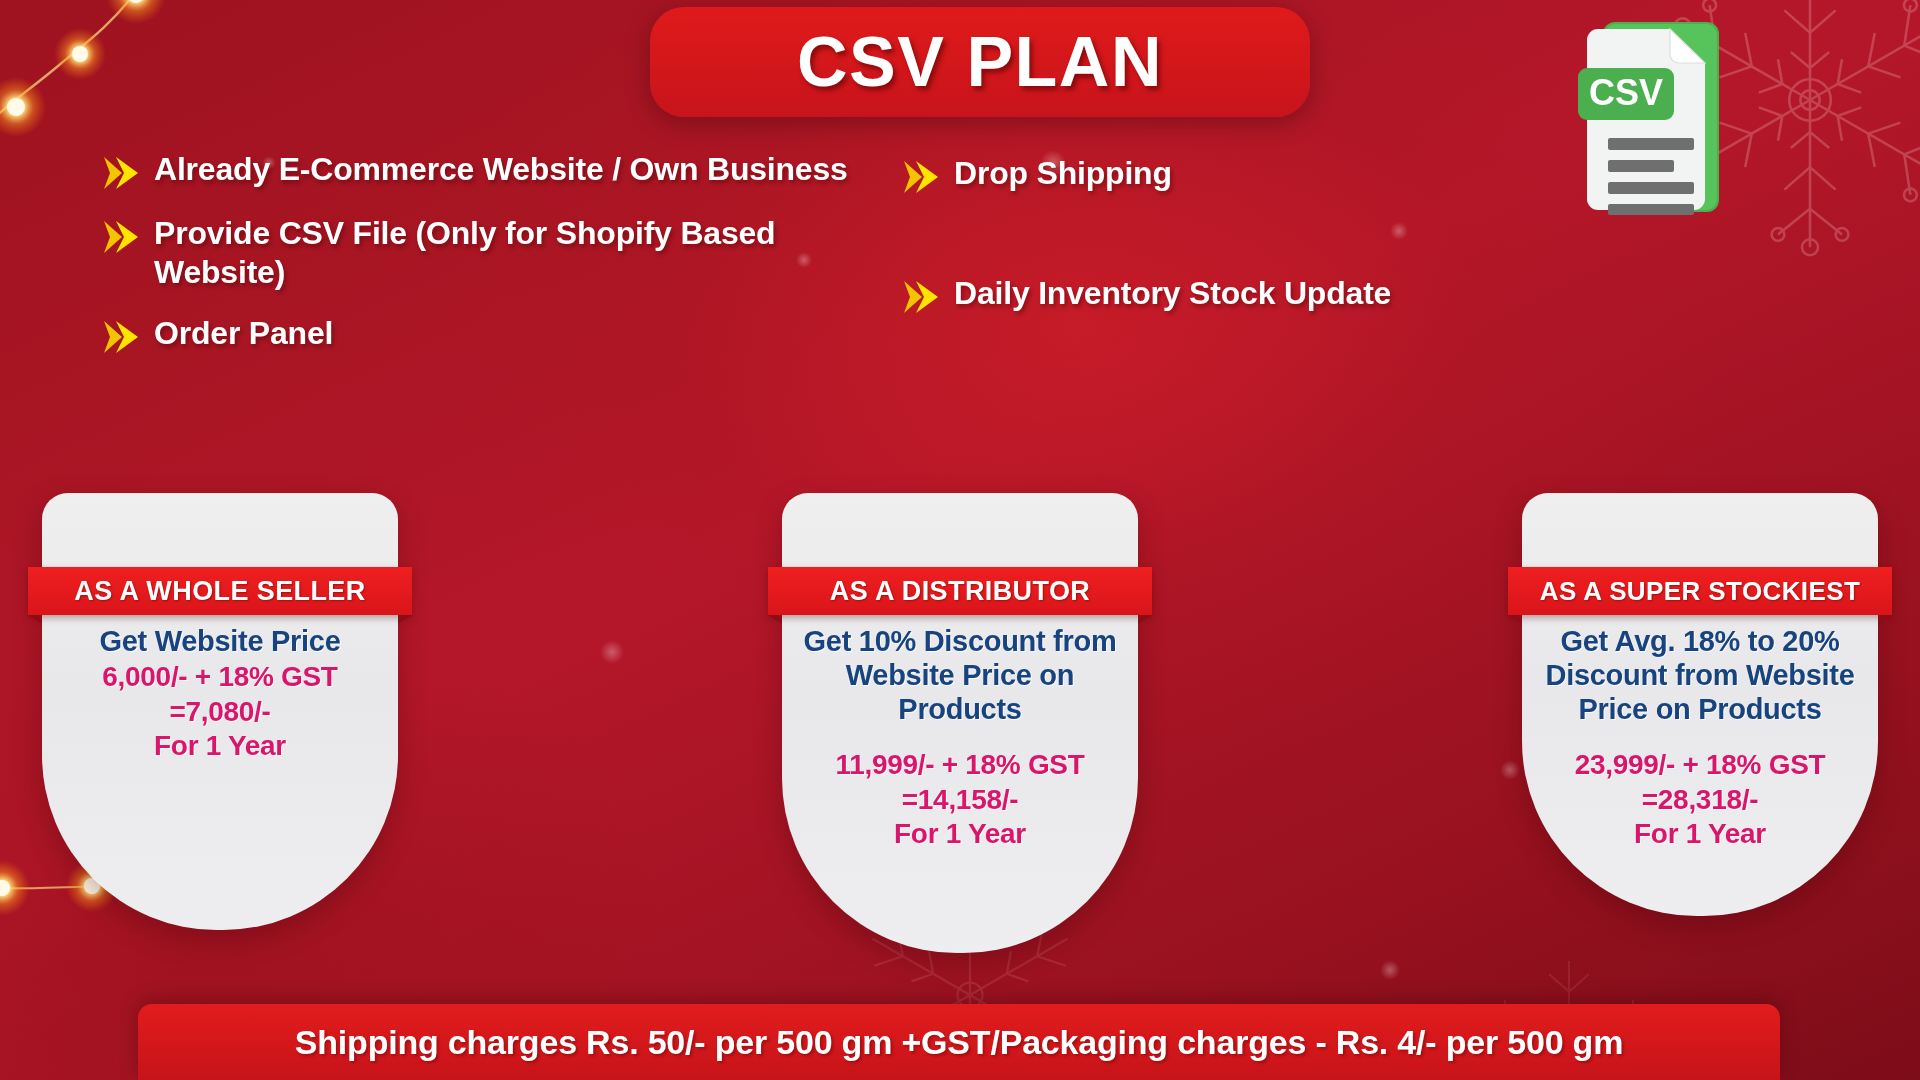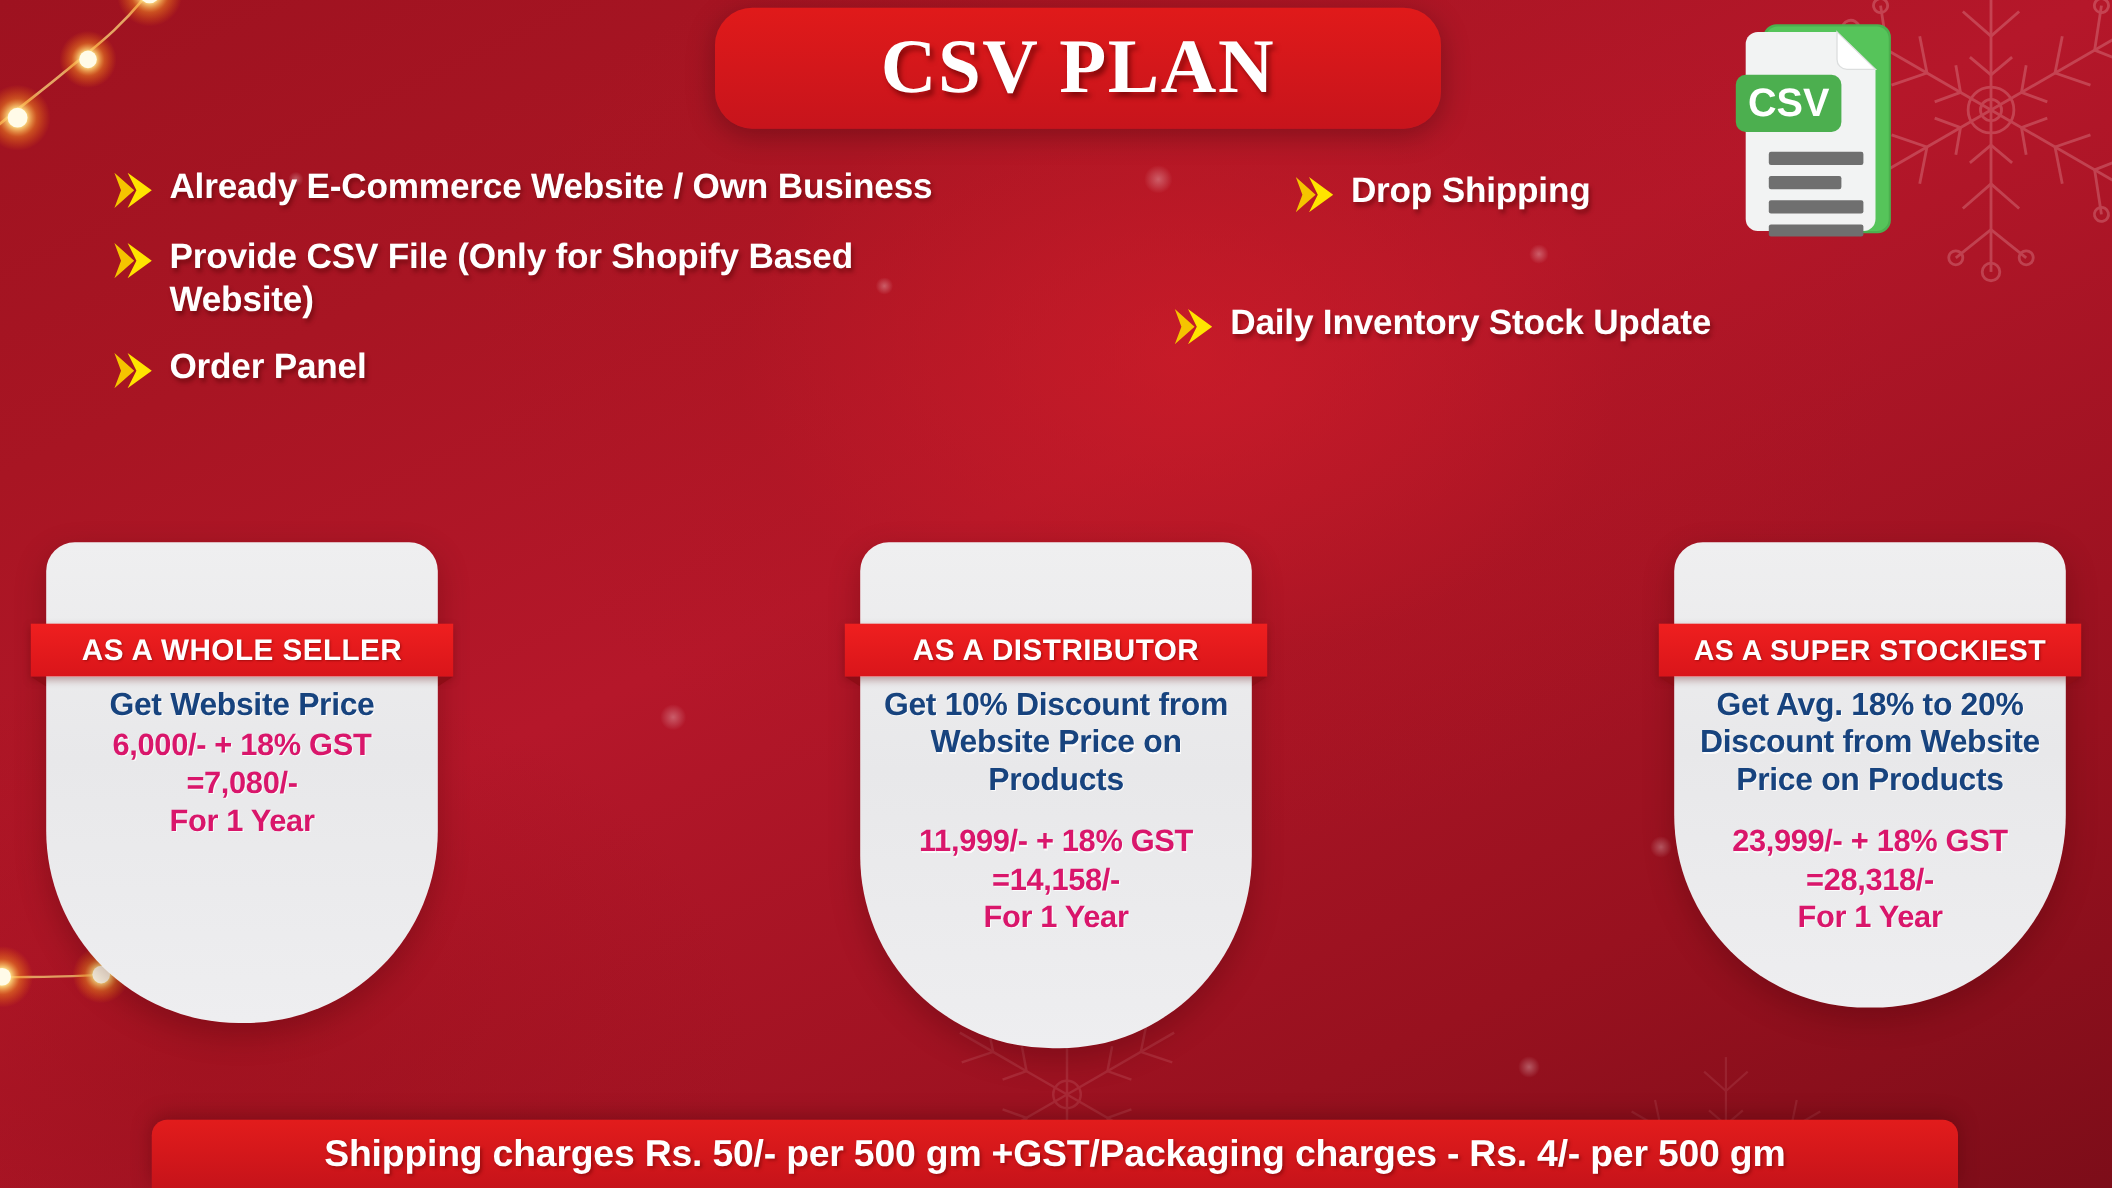--- a/index.html
+++ b/index.html
@@ -40,41 +40,41 @@
   
   .title-banner{
     position:absolute; left:650px; top:7px;
     width:660px; height:110px;
     background:linear-gradient(180deg,#e01a1a 0%,#c7141c 100%);
     border-radius:34px;
     display:flex; align-items:center; justify-content:center;
     box-shadow:0 6px 26px rgba(0,0,0,.28);
   }
   .title-banner h1{
-    font-family:Liberation Serif, serif;
+    font-family:Liberation Sans, sans-serif;
     font-weight:700; font-size:70px; color:#ffffff;
     letter-spacing:1.5px;
     text-shadow:3px 4px 5px rgba(90,0,0,.60);
     white-space:nowrap;
   }
 
   
   .csv-icon{ position:absolute; left:1575px; top:18px; }
 
   
   .bullets{
     position:absolute; left:100px; top:150px;
     width:1600px;
     display:grid;
     grid-template-columns:780px 820px;
     column-gap:20px;
     align-content:start;
   }
   .bcol{ display:flex; flex-direction:column; }
-  .bcol-right{ padding-top:4px;align-items:center; }
+  .bcol-right{ padding-top:4px; }
   .bullet{
     display:flex; align-items:flex-start; gap:14px;
     margin-bottom:22px;
   }
   .bcol-right .bullet{ margin-bottom:78px; }
   .chev{ flex:0 0 auto; margin-top:4px; }
   .btxt{
     color:#ffffff; font-weight:700; font-size:32px; line-height:1.22;
     text-shadow:2px 3px 4px rgba(70,0,0,.45);
     letter-spacing:-.2px;
@@ -136,21 +136,21 @@
   .price{
     color:#d9166b; font-weight:700; font-size:28px; line-height:1.17;
     letter-spacing:-.3px; margin-top:2px;
     text-shadow:1px 1px 0 rgba(255,255,255,.8);
   }
   .price.spaced{ margin-top:22px; }
 
   
   .footer{
     position:absolute; left:138px; bottom:0;
-    width:1642px; height:62px;
+    width:1642px; height:76px;
     background:linear-gradient(180deg,#e21c1c 0%,#c6131a 100%);
     border-top-left-radius:14px; border-top-right-radius:14px;
     display:flex; align-items:center; justify-content:center;
     box-shadow:0 -4px 18px rgba(60,0,5,.35);
   }
   .footer span{
     color:#ffffff; font-weight:700; font-size:34px;
     letter-spacing:-.2px; white-space:nowrap;
     text-shadow:2px 2px 3px rgba(90,0,0,.40);
   }

